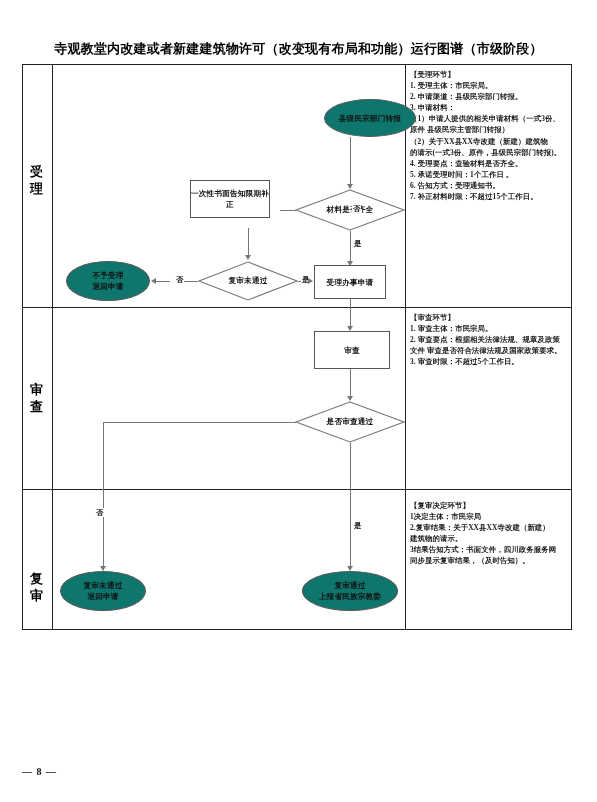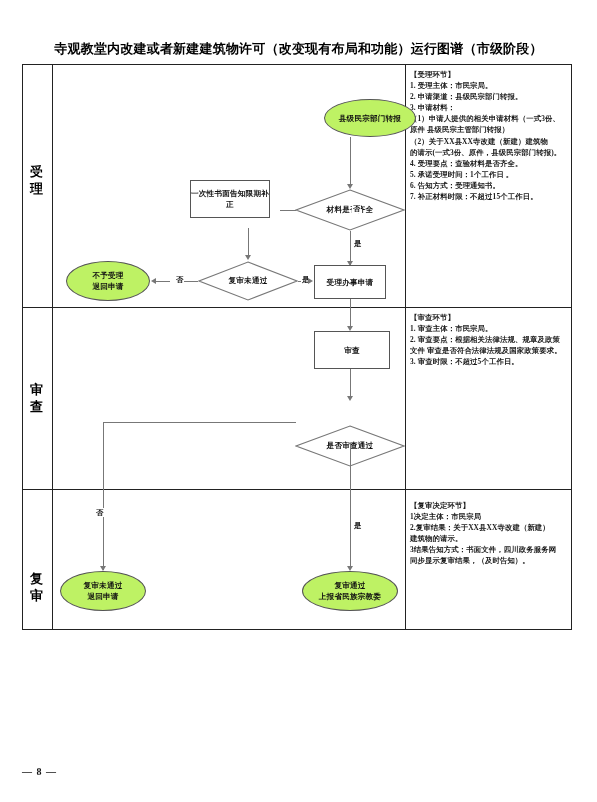--- a/index.html
+++ b/index.html
@@ -121,21 +121,21 @@
   }
   .node .nl { display: block; }
 
   .rect {
     border: 1.1px solid #555;
     background: #fff;
   }
 
   .oval {
     border: 1.1px solid #555;
-    background: #bef264;
+    background: #0f766e;
     border-radius: 50% / 50%;
   }
 
   
   .diamond-wrap {
     position: absolute;
   }
   .diamond-shape {
     position: absolute;
     left: 0; top: 0;
@@ -333,21 +333,21 @@
 <div class="conn conn-v" style="left:349.5px; top:299px; height:30px;"></div>
 <div class="arrow arrow-down" style="left:346.8px; top:326px;"></div>
 
 <div class="node rect" style="left:314px; top:331px; width:76px; height:38px;">
   <span>审查</span>
 </div>
 
 <div class="conn conn-v" style="left:349.5px; top:369px; height:30px;"></div>
 <div class="arrow arrow-down" style="left:346.8px; top:396px;"></div>
 
-<div class="diamond-wrap" style="left:295px; top:425px; width:110px; height:42px;">
+<div class="diamond-wrap" style="left:295px; top:401px; width:110px; height:42px;">
   <div class="diamond-shape">
     <svg width="110" height="42" viewBox="0 0 110 42">
         <polygon points="55,1 109,21 55,41 1,21" fill="#ffffff" stroke="#777777" stroke-width="1.1"></polygon>
       </svg>
   </div>
   <div class="diamond-text">是否审查通过</div>
 </div>
 
 <div class="conn conn-h" style="left:103px; top:421.5px; width:193px;"></div>
 <div class="conn conn-v" style="left:102.5px; top:421.5px; height:148px;"></div>

